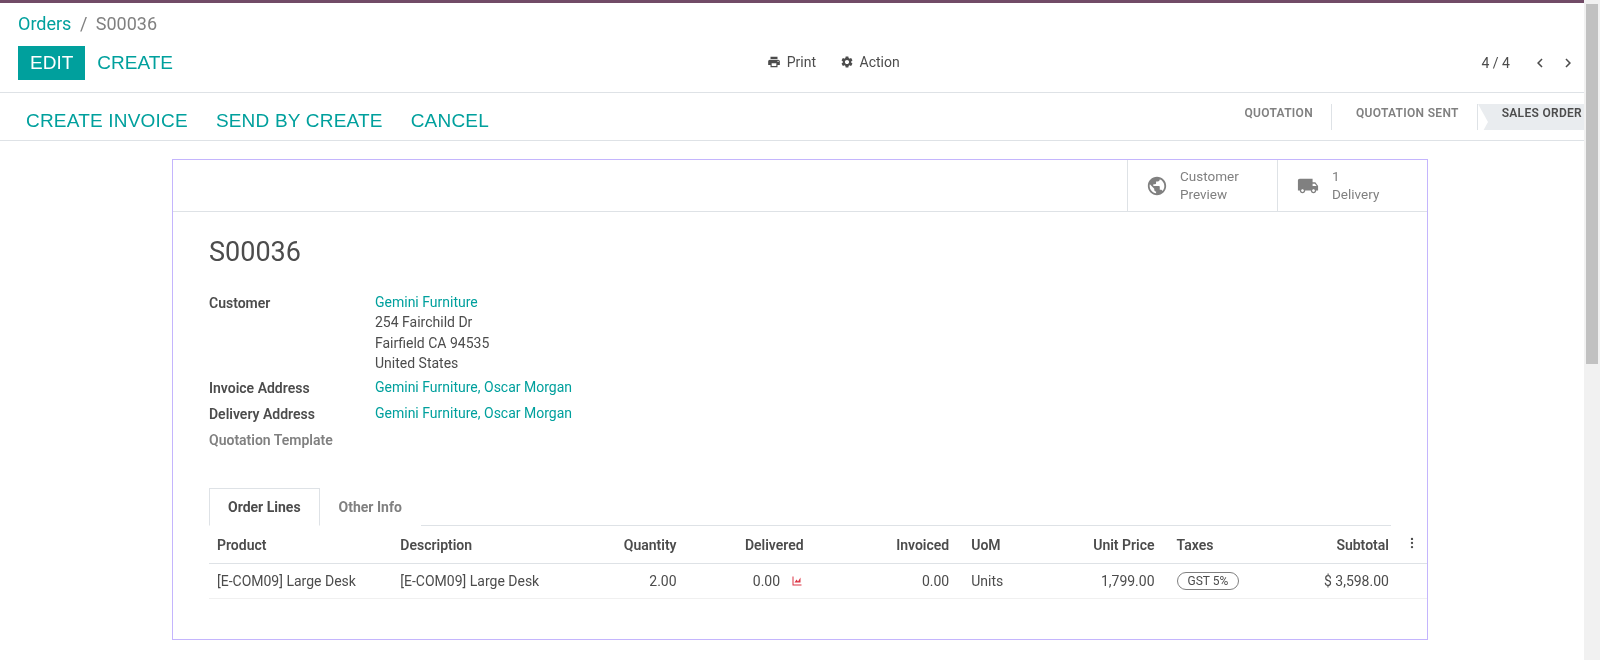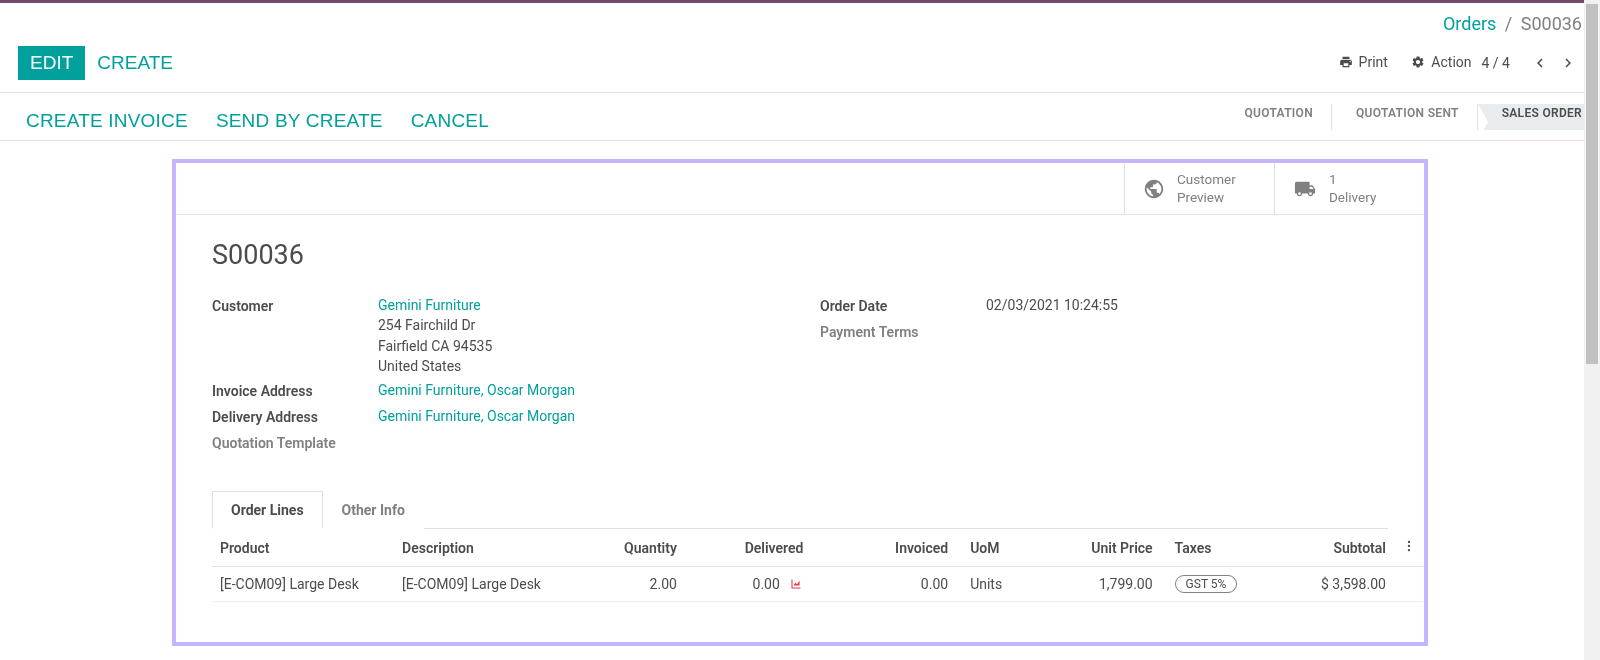--- a/index.html
+++ b/index.html
@@ -1,27 +1,27 @@
 <!DOCTYPE html>
 <html><head>
 <meta charset="utf-8">
 <style>
   * { box-sizing: border-box; margin: 0; padding: 0; }
   body { font-family: -apple-system, BlinkMacSystemFont, "Segoe UI", Roboto, Helvetica, Arial, sans-serif; font-size: 14px; color: #4c4c4c; background: #fff; }
   .topbar { background: #714b67; height: 3px; }
-  .breadcrumb-row { display:flex; align-items:flex-start; padding: 10px 18px 8px; justify-content: flex-end; }
+  .breadcrumb-row { display:flex; align-items:flex-start; padding: 10px 18px 8px; }
   .breadcrumb { font-size: 18px; }
   .breadcrumb a { color: #00a09d; text-decoration: none; }
   .breadcrumb .sep { color: #808080; margin: 0 4px; }
   .breadcrumb .current { color: #808080; }
   .controls-row { display:flex; align-items:center; padding: 4px 18px 12px; border-bottom: 1px solid #dee2e6; }
   .btn { display:inline-block; border:none; font-size: 19px; font-weight: 500; padding: 6px 12px; cursor:pointer; background: transparent; }
   .btn-primary { background:#00a09d; color:#fff; }
   .btn-secondary { color:#00a09d; }
-  .center-actions { flex:1; text-align:right; color:#4c4c4c; }
+  .center-actions { flex:1; text-align:center; color:#4c4c4c; }
   .center-actions .action { display:inline-flex; align-items:center; margin: 0 10px; cursor:pointer; }
   .center-actions svg { margin-right:6px; }
   .pager { display:flex; align-items:center; color:#4c4c4c; }
   .pager-count { margin-right: 16px; font-size:14px; color:#4c4c4c;}
   .pager-btn { width:28px; height:28px; display:inline-flex; align-items:center; justify-content:center; cursor:pointer; color:#4c4c4c; }
   .status-row { display:flex; align-items:center; border-bottom:1px solid #dee2e6; min-height: 38px; }
   .status-actions { display:flex; padding-left: 12px; gap: 0; }
   .status-actions .btn { color:#00a09d; font-weight:500; padding:8px 14px; letter-spacing:0.2px;margin-top:9px; }
   .status-spacer { flex:1; }
   .statusbar { display:flex; }
@@ -30,21 +30,21 @@
     content:""; position:absolute; top:0; width:0; height:0;
     border-top:18px solid transparent; border-bottom:18px solid transparent;
   }
   .stage::before { left:0; border-left:10px solid #fff; }
   .stage::after { right:-10px; border-left:10px solid transparent; z-index:2; }
   .stage.current { background:#e9ecef; color:#4c4c4c; }
   .stage.current::before { border-left-color:#fff; }
   .stage:not(:first-child) { border-left: 1px solid #dee2e6;}
   .stage.current { border-left-color: #dee2e6;}
   .sheet-wrap { padding: 18px 0 0; display:flex; justify-content:center; }
-  .sheet { width: 1256px; border:4px solid #c4b5fd; background:#fff; position:relative; padding-bottom: 40px; }
+  .sheet { width: 1256px; border:1px solid #c4b5fd; background:#fff; position:relative; padding-bottom: 40px; }
   .stat-buttons { display:flex; justify-content:flex-end; border-bottom:1px solid #dee2e6; }
   .stat-btn { border-left:1px solid #dee2e6; padding: 8px 18px; display:flex; align-items:center; cursor:pointer; min-width:150px; }
   .stat-btn svg { margin-right:12px; color:#808080; flex-shrink:0; }
   .stat-btn .stat-text { display:flex; flex-direction:column; font-size:13.5px; color:#808080; line-height:1.3; }
   .form-body { padding: 24px 36px 0; }
   .record-title { font-size: 27px; color:#4c4c4c; font-weight:400; margin-bottom: 24px; }
   .form-cols { display:flex; gap: 40px; }
   .form-col { flex:1; }
   .form-row { display:flex; margin-bottom: 4px; font-size:14px; line-height:1.5; }
   .form-label { width: 166px; font-weight:600; color:#4c4c4c; padding-top:1px; }
@@ -169,30 +169,20 @@
           <div class="form-row">
             <div class="form-label">Delivery Address</div>
             <div class="form-value"><span class="link">Gemini Furniture, Oscar Morgan</span></div>
           </div>
           <div class="form-row">
             <div class="form-label muted">Quotation Template</div>
             <div class="form-value"></div>
           </div>
         </div>
 
-        <div class="form-col">
-          <div class="form-row">
-            <div class="form-label">Order Date</div>
-            <div class="form-value">02/03/2021 10:24:55</div>
-          </div>
-          <div class="form-row">
-            <div class="form-label muted">Payment Terms</div>
-            <div class="form-value"></div>
-          </div>
-        </div>
       </div>
     </div>
 
     <div class="tabs">
       <div class="tab-list">
         <div class="tab active">Order Lines</div>
         <div class="tab">Other Info</div>
       </div>
     </div>
 

